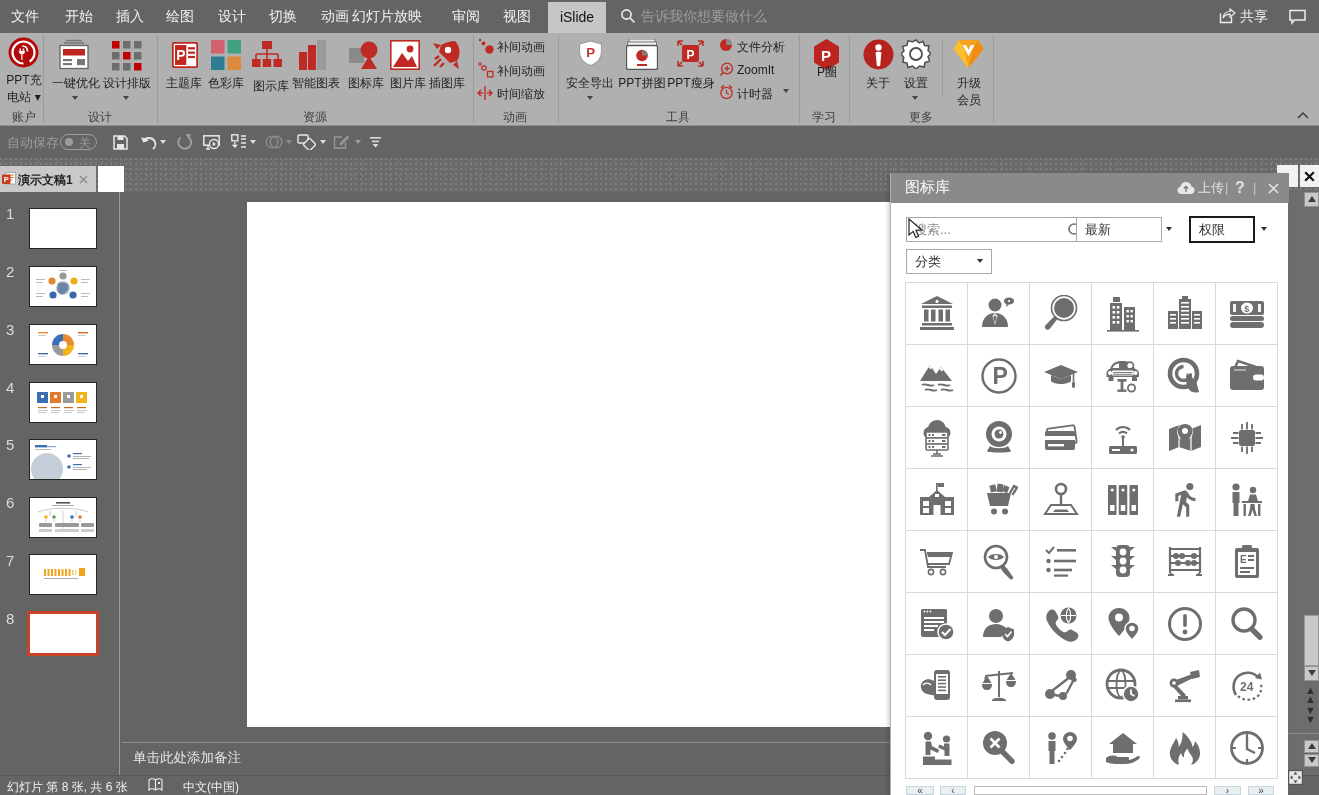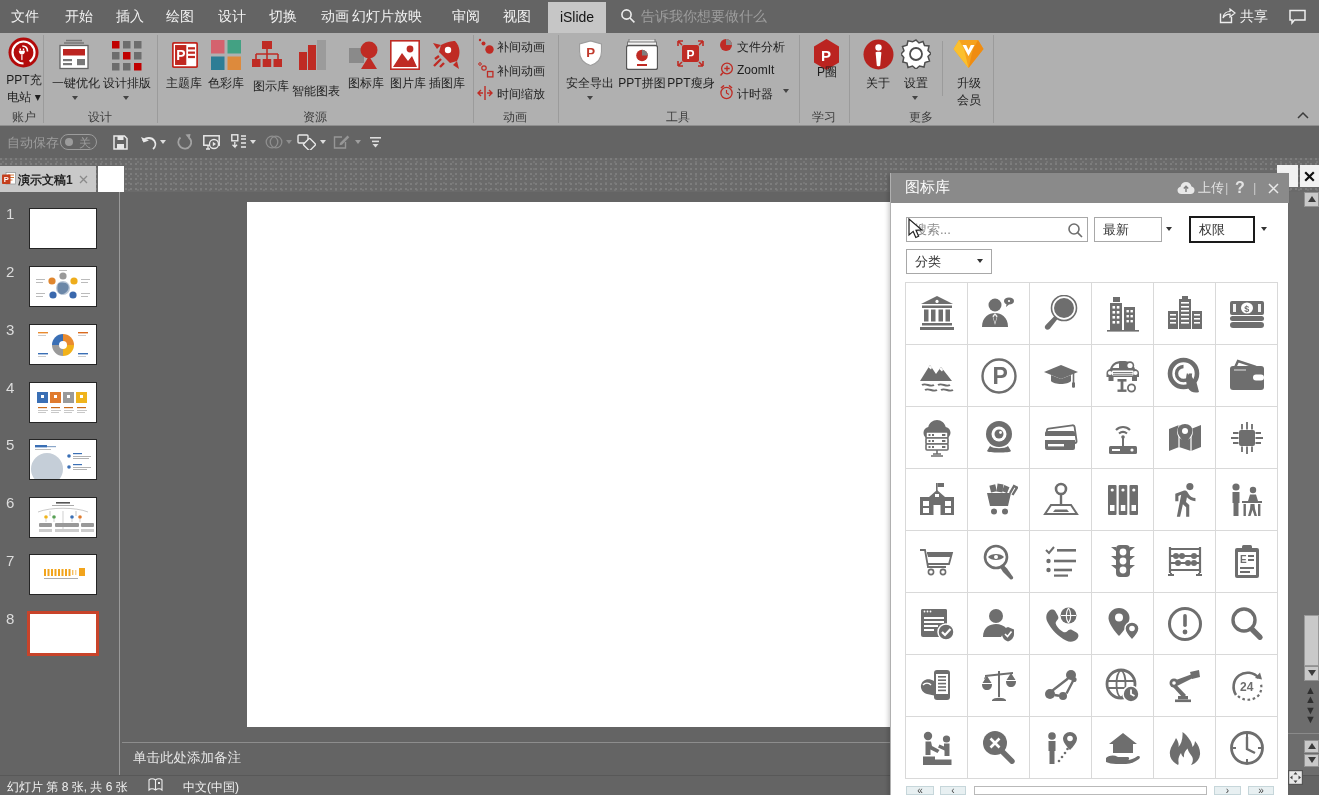--- a/index.html
+++ b/index.html
@@ -151,21 +151,21 @@
       <rect x="0" y="19" width="8.5" height="8" fill="#bf2b24"></rect>
       <rect x="10.7" y="19" width="8.5" height="8" fill="#bf2b24"></rect>
       <rect x="21.5" y="19" width="8.5" height="8" fill="#bf2b24"></rect>
     </svg>
 <div class="rtext" style="left:251px;top:45px;width:40px">图示库</div>
 <svg class="abs" style="left:299px;top:7px" width="30" height="30" viewBox="0 0 30 30">
       <rect x="18" y="0" width="9" height="30" fill="#9b9b9b"></rect>
       <rect x="0" y="12" width="8" height="18" fill="#bf2b24"></rect>
       <rect x="9" y="5" width="8" height="25" fill="#bf2b24"></rect>
     </svg>
-<div class="rtext" style="left:291px;top:50px;width:50px">智能图表</div>
+<div class="rtext" style="left:291px;top:42px;width:50px">智能图表</div>
 <svg class="abs" style="left:348px;top:7px" width="30" height="30" viewBox="0 0 30 30">
       <rect x="1" y="8" width="15" height="15" fill="#8a8a8a"></rect>
       <circle cx="21" cy="10" r="8.5" fill="#bf2b24"></circle>
       <path d="M13 29 L21 16 L29 29 Z" fill="#bf2b24"></path>
     </svg>
 <div class="rtext" style="left:346px;top:42px;width:40px">图标库</div>
 <svg class="abs" style="left:390px;top:7px" width="30" height="30" viewBox="0 0 30 30">
       <rect x="0.8" y="0.8" width="28.4" height="28.4" fill="#fff" stroke="#bf2b24" stroke-width="1.6"></rect>
       <circle cx="20" cy="9" r="3.4" fill="#bf2b24"></circle>
       <path d="M3 27 L12 13 L18 21 L22 16 L27 27 Z" fill="#bf2b24"></path>
@@ -489,21 +489,21 @@
       </svg>
 </div>
 <div id="psearch">搜索...</div>
 <svg class="abs" style="left:176px;top:49px" width="16" height="16" viewBox="0 0 16 16">
       <circle cx="7" cy="7" r="5" fill="none" stroke="#6e6e6e" stroke-width="1.6"></circle>
       <line x1="10.6" y1="10.6" x2="15" y2="15" stroke="#6e6e6e" stroke-width="1.6"></line>
     </svg>
 <svg class="abs" style="left:17px;top:45px" width="16" height="22" viewBox="0 0 16 22">
       <path d="M1 1 L1 17 L5.2 13.4 L7.8 19.5 L10.6 18.2 L8 12.3 L13.5 11.8 Z" fill="#fff" stroke="#222" stroke-width="1.2"></path>
     </svg>
-<div class="pdrop" style="left:203px;top:44px;width:68px">最新</div>
+<div class="pdrop" style="left:185px;top:44px;width:86px">最新</div>
 <div class="caret" style="left:275px;top:54px;border-top-color:#333"></div>
 <div class="pdrop" style="left:298px;top:43px;width:66px;height:27px;border:2px solid #1a1a1a;line-height:23px">权限</div>
 <div class="caret" style="left:370px;top:54px;border-top-color:#333"></div>
 <div class="pdrop" style="left:15px;top:76px;width:86px">分类</div>
 <div class="caret" style="left:86px;top:86px;border-top-color:#333"></div>
 <div id="grid">
 <div class="cell" style="left:0;top:0">
         <svg width="38" height="38" viewBox="0 0 38 38" fill="#6e6e6e">
           <path d="M19 1 L35 9 L3 9 Z"></path>
           <circle cx="19" cy="6.4" r="1.6" fill="#fff"></circle>

